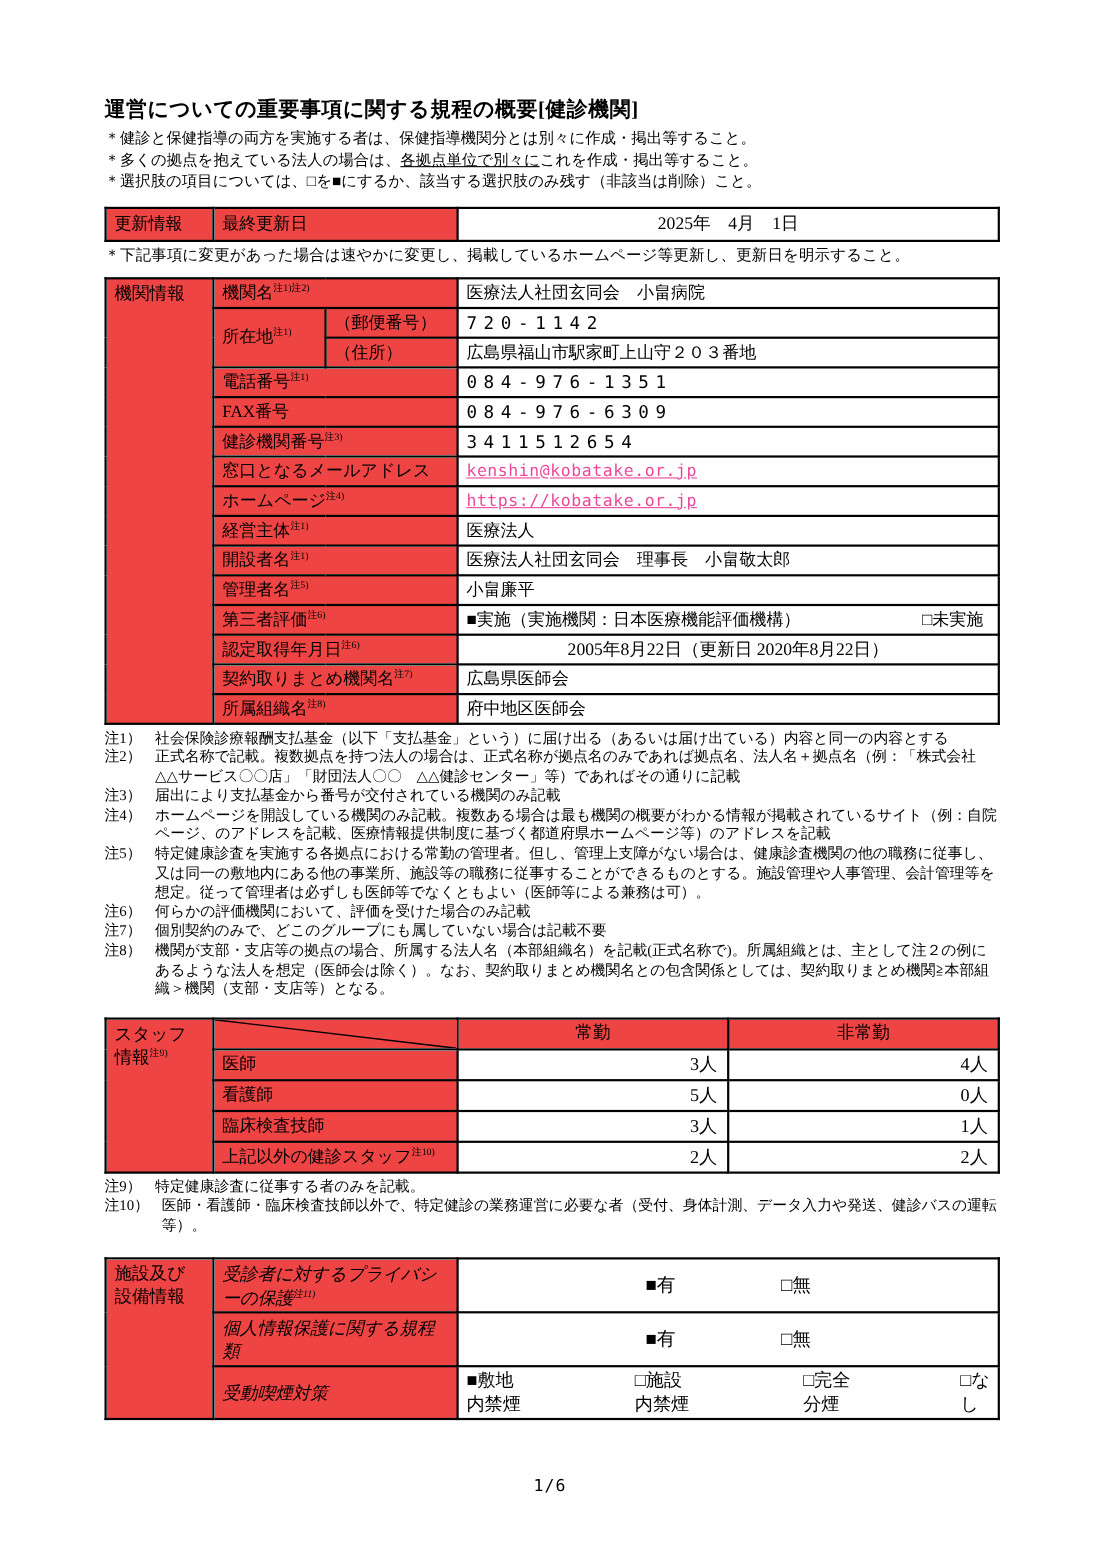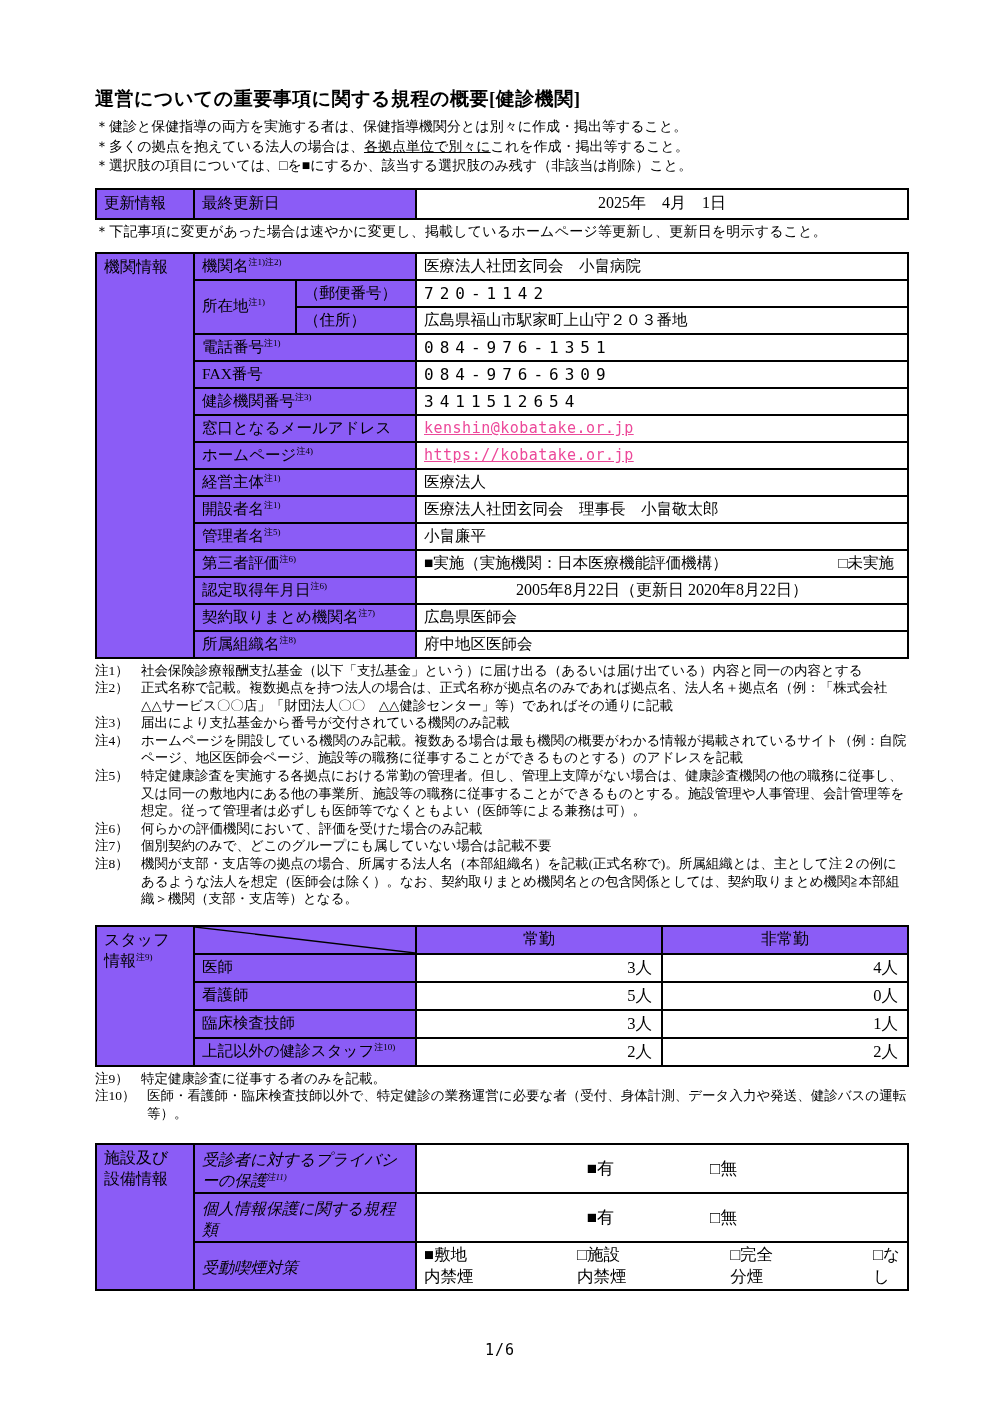--- a/index.html
+++ b/index.html
@@ -12,21 +12,21 @@
 
   .doc-title { font-size:19px; font-weight:bold; margin-top:86px; letter-spacing:0.5px; }
   .intro { margin-top:5px; font-size:14px; line-height:19.5px; }
   .intro .u { text-decoration:underline; }
 
   table { border-collapse:collapse; width:812px; table-layout:fixed; }
   td {
     border:2px solid #000; padding:1px 7px; font-size:15.5px;
     vertical-align:middle; overflow:hidden;
   }
-  .gray { background:#8b5cf6; }
+  .gray { background:#ef4444; }
   .section-cell { vertical-align:top; padding-top:3px; font-size:16px; }
   sup { font-size:9px; vertical-align:super; line-height:0; }
 
   .tbl-update { margin-top:12px; }
   .tbl-update td { height:30px; }
   .tbl-update .val { text-align:center; font-size:16px; }
 
   .star-note { font-size:14px; margin-top:3px; letter-spacing:0.2px; }
 
   .tbl-inst { margin-top:11px; }
@@ -176,21 +176,21 @@
     <div class="note-row">
         <span class="note-num">注2）</span>
         <span class="note-text">正式名称で記載。複数拠点を持つ法人の場合は、正式名称が拠点名のみであれば拠点名、法人名＋拠点名（例：「株式会社△△サービス〇〇店」「財団法人〇〇　△△健診センター」等）であればその通りに記載</span>
       </div>
     <div class="note-row">
         <span class="note-num">注3）</span>
         <span class="note-text">届出により支払基金から番号が交付されている機関のみ記載</span>
       </div>
     <div class="note-row">
         <span class="note-num">注4）</span>
-        <span class="note-text">ホームページを開設している機関のみ記載。複数ある場合は最も機関の概要がわかる情報が掲載されているサイト（例：自院ページ、地区医師会ページ、施設等の職務に従事することができるものとする）のアドレスを記載</span>
+        <span class="note-text">ホームページを開設している機関のみ記載。複数ある場合は最も機関の概要がわかる情報が掲載されているサイト（例：自院ページ、のアドレスを記載、医療情報提供制度に基づく都道府県ホームページ等）のアドレスを記載</span>
       </div>
     <div class="note-row">
         <span class="note-num">注5）</span>
         <span class="note-text">特定健康診査を実施する各拠点における常勤の管理者。但し、管理上支障がない場合は、健康診査機関の他の職務に従事し、又は同一の敷地内にある他の事業所、施設等の職務に従事することができるものとする。施設管理や人事管理、会計管理等を想定。従って管理者は必ずしも医師等でなくともよい（医師等による兼務は可）。</span>
       </div>
     <div class="note-row">
         <span class="note-num">注6）</span>
         <span class="note-text">何らかの評価機関において、評価を受けた場合のみ記載</span>
       </div>
     <div class="note-row">

